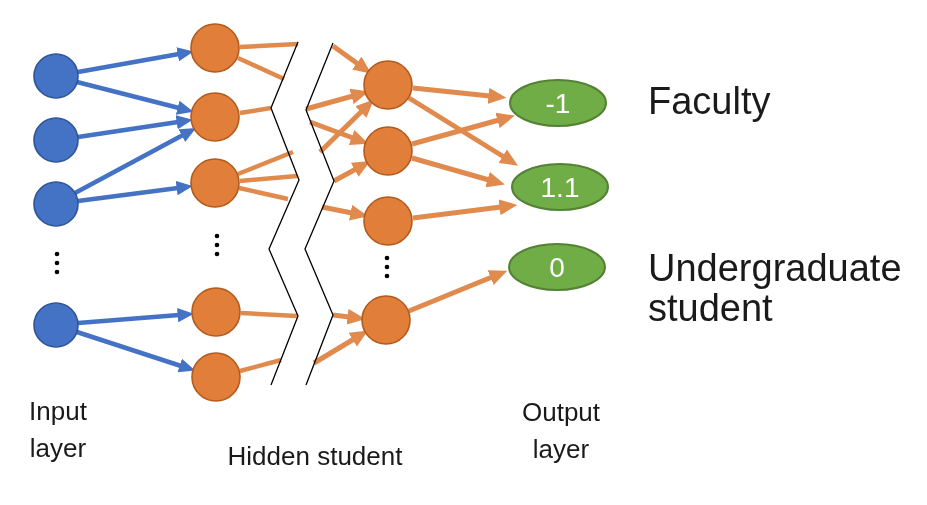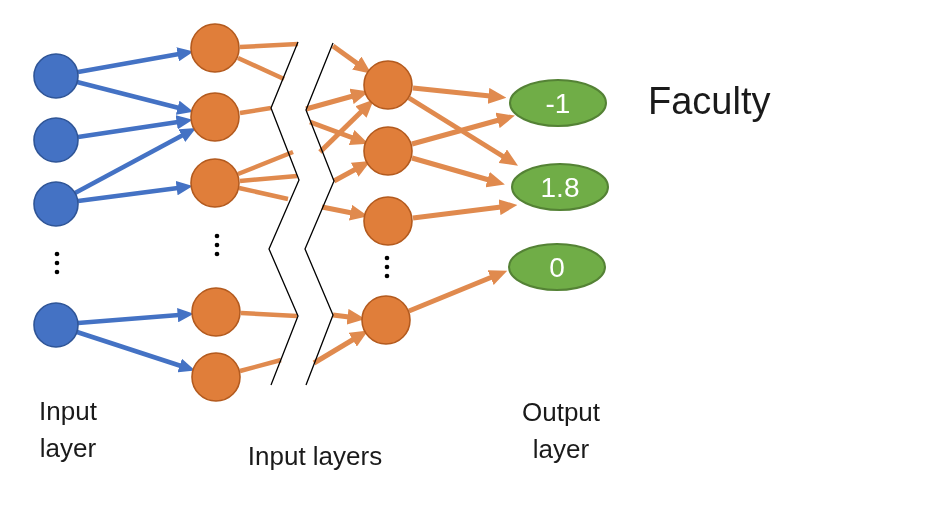--- a/index.html
+++ b/index.html
@@ -127,24 +127,25 @@
       <circle class="dot" cx="217" cy="236" r="2.3"></circle>
       <circle class="dot" cx="217" cy="245" r="2.3"></circle>
       <circle class="dot" cx="217" cy="254" r="2.3"></circle>
       <circle class="dot" cx="387" cy="258" r="2.3"></circle>
       <circle class="dot" cx="387" cy="267" r="2.3"></circle>
       <circle class="dot" cx="387" cy="276" r="2.3"></circle>
     </g>
   </svg>
 
   <div class="oval-value" style="left:558px;top:104px;">-1</div>
-  <div class="oval-value" style="left:560px;top:188px;">1.8</div>
+  <div class="oval-value" style="left:560px;top:188px;">1.1</div>
   <div class="oval-value" style="left:557px;top:268px;">0</div>
 
   <div class="class-label single" style="left:648px;top:101px;">Faculty</div>
+  <div class="class-label" style="left:648px;top:248px;width:280px;">Undergraduate student</div>
 
-  <div class="caption" style="left:68px;top:430px;text-align:center;">Input
+  <div class="caption" style="left:58px;top:430px;text-align:center;">Input
 layer</div>
-  <div class="caption" style="left:315px;top:456px;">Input layers</div>
+  <div class="caption" style="left:315px;top:456px;">Hidden student</div>
   <div class="caption" style="left:561px;top:431px;">Output
 layer</div>
 
 </div>
 
 </body></html>

